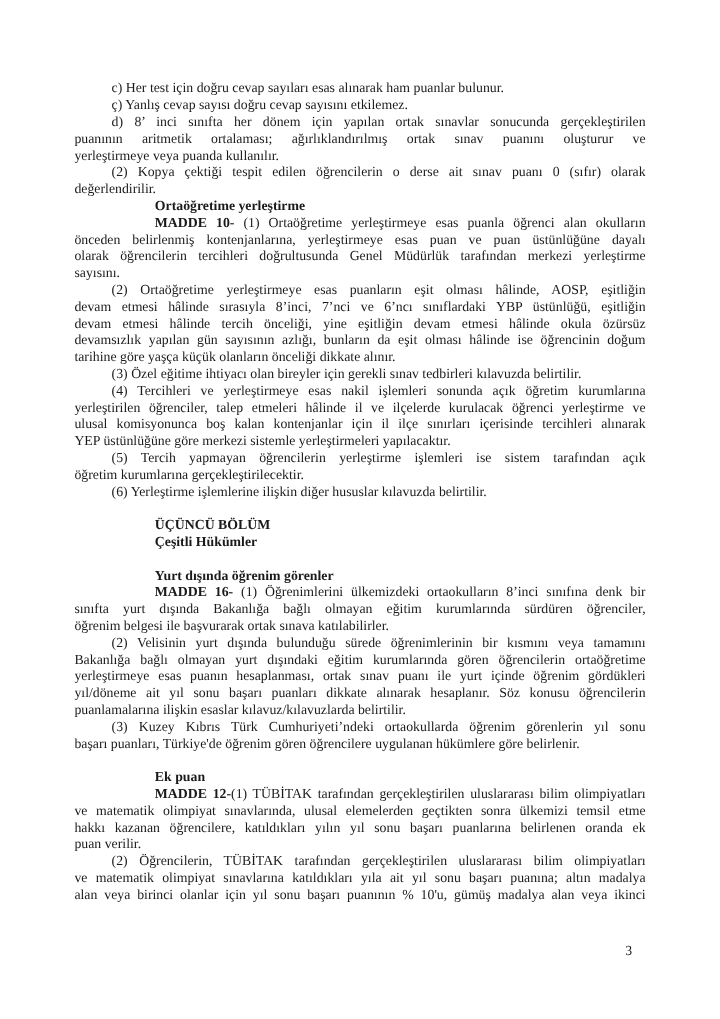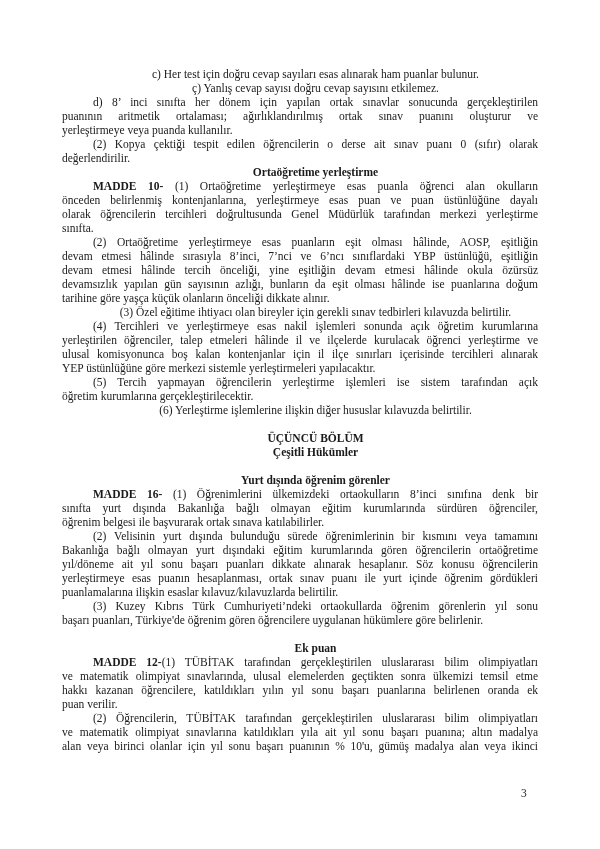--- a/index.html
+++ b/index.html
@@ -28,23 +28,23 @@
     line-height: 14px;
     font-size: 11.5px;
     overflow: hidden;
     white-space: normal;
     text-align: left;
   }
   .row.just {
     text-align: justify;
     text-align-last: justify;
   }
-  .row.ind { text-indent: 31px; text-align: center; }
+  .row.ind { text-indent: 31px; }
   .row.blank { }
-  .b { font-weight: bold; }
+  .b { font-weight: bold; margin-left: 36px; }
   .page-number {
     position: absolute;
     left: 521px;
     top: 786px;
     font-size: 11.5px;
     line-height: 14px;
     color: #1a1a1a;
   }
 </style>
 </head>
@@ -56,46 +56,46 @@
       <div class="row ind">ç) Yanlış cevap sayısı doğru cevap sayısını etkilemez.</div>
       <div class="row ind just">d) 8’ inci sınıfta her dönem için yapılan ortak sınavlar sonucunda gerçekleştirilen</div>
       <div class="row just">puanının aritmetik ortalaması; ağırlıklandırılmış ortak sınav puanını oluşturur ve</div>
       <div class="row">yerleştirmeye veya puanda kullanılır.</div>
       <div class="row ind just">(2) Kopya çektiği tespit edilen öğrencilerin o derse ait sınav puanı 0 (sıfır) olarak</div>
       <div class="row">değerlendirilir.</div>
       <div class="row ind"><span class="b">Ortaöğretime yerleştirme</span></div>
       <div class="row ind just"><span class="b">MADDE 10- </span>(1) Ortaöğretime yerleştirmeye esas puanla öğrenci alan okulların</div>
       <div class="row just">önceden belirlenmiş kontenjanlarına, yerleştirmeye esas puan ve puan üstünlüğüne dayalı</div>
       <div class="row just">olarak öğrencilerin tercihleri doğrultusunda Genel Müdürlük tarafından merkezi yerleştirme</div>
-      <div class="row">sınıfta.</div>
+      <div class="row">sayısını.</div>
       <div class="row ind just">(2) Ortaöğretime yerleştirmeye esas puanların eşit olması hâlinde, AOSP, eşitliğin</div>
       <div class="row just">devam etmesi hâlinde sırasıyla 8’inci, 7’nci ve 6’ncı sınıflardaki YBP üstünlüğü, eşitliğin</div>
       <div class="row just">devam etmesi hâlinde tercih önceliği, yine eşitliğin devam etmesi hâlinde okula özürsüz</div>
-      <div class="row just">devamsızlık yapılan gün sayısının azlığı, bunların da eşit olması hâlinde ise puanlarına doğum</div>
+      <div class="row just">devamsızlık yapılan gün sayısının azlığı, bunların da eşit olması hâlinde ise öğrencinin doğum</div>
       <div class="row">tarihine göre yaşça küçük olanların önceliği dikkate alınır.</div>
       <div class="row ind">(3) Özel eğitime ihtiyacı olan bireyler için gerekli sınav tedbirleri kılavuzda belirtilir.</div>
       <div class="row ind just">(4) Tercihleri ve yerleştirmeye esas nakil işlemleri sonunda açık öğretim kurumlarına</div>
       <div class="row just">yerleştirilen öğrenciler, talep etmeleri hâlinde il ve ilçelerde kurulacak öğrenci yerleştirme ve</div>
       <div class="row just">ulusal komisyonunca boş kalan kontenjanlar için il ilçe sınırları içerisinde tercihleri alınarak</div>
       <div class="row">YEP üstünlüğüne göre merkezi sistemle yerleştirmeleri yapılacaktır.</div>
       <div class="row ind just">(5) Tercih yapmayan öğrencilerin yerleştirme işlemleri ise sistem tarafından açık</div>
       <div class="row">öğretim kurumlarına gerçekleştirilecektir.</div>
       <div class="row ind">(6) Yerleştirme işlemlerine ilişkin diğer hususlar kılavuzda belirtilir.</div>
       <div class="row blank"></div>
       <div class="row ind"><span class="b">ÜÇÜNCÜ BÖLÜM</span></div>
       <div class="row ind"><span class="b">Çeşitli Hükümler</span></div>
       <div class="row blank"></div>
       <div class="row ind"><span class="b">Yurt dışında öğrenim görenler</span></div>
       <div class="row ind just"><span class="b">MADDE 16- </span>(1) Öğrenimlerini ülkemizdeki ortaokulların 8’inci sınıfına denk bir</div>
       <div class="row just">sınıfta yurt dışında Bakanlığa bağlı olmayan eğitim kurumlarında sürdüren öğrenciler,</div>
       <div class="row">öğrenim belgesi ile başvurarak ortak sınava katılabilirler.</div>
       <div class="row ind just">(2) Velisinin yurt dışında bulunduğu sürede öğrenimlerinin bir kısmını veya tamamını</div>
       <div class="row just">Bakanlığa bağlı olmayan yurt dışındaki eğitim kurumlarında gören öğrencilerin ortaöğretime</div>
+      <div class="row just">yerleştirmeye esas puanın hesaplanması, ortak sınav puanı ile yurt içinde öğrenim gördükleri</div>
       <div class="row just">yıl/döneme ait yıl sonu başarı puanları dikkate alınarak hesaplanır. Söz konusu öğrencilerin</div>
-      <div class="row just">yerleştirmeye esas puanın hesaplanması, ortak sınav puanı ile yurt içinde öğrenim gördükleri</div>
       <div class="row">puanlamalarına ilişkin esaslar kılavuz/kılavuzlarda belirtilir.</div>
       <div class="row ind just">(3) Kuzey Kıbrıs Türk Cumhuriyeti’ndeki ortaokullarda öğrenim görenlerin yıl sonu</div>
       <div class="row">başarı puanları, Türkiye'de öğrenim gören öğrencilere uygulanan hükümlere göre belirlenir.</div>
       <div class="row blank"></div>
       <div class="row ind"><span class="b">Ek puan</span></div>
       <div class="row ind just"><span class="b">MADDE 12-</span>(1) TÜBİTAK tarafından gerçekleştirilen uluslararası bilim olimpiyatları</div>
       <div class="row just">ve matematik olimpiyat sınavlarında, ulusal elemelerden geçtikten sonra ülkemizi temsil etme</div>
       <div class="row just">hakkı kazanan öğrencilere, katıldıkları yılın yıl sonu başarı puanlarına belirlenen oranda ek</div>
       <div class="row">puan verilir.</div>
       <div class="row ind just">(2) Öğrencilerin, TÜBİTAK tarafından gerçekleştirilen uluslararası bilim olimpiyatları</div>

